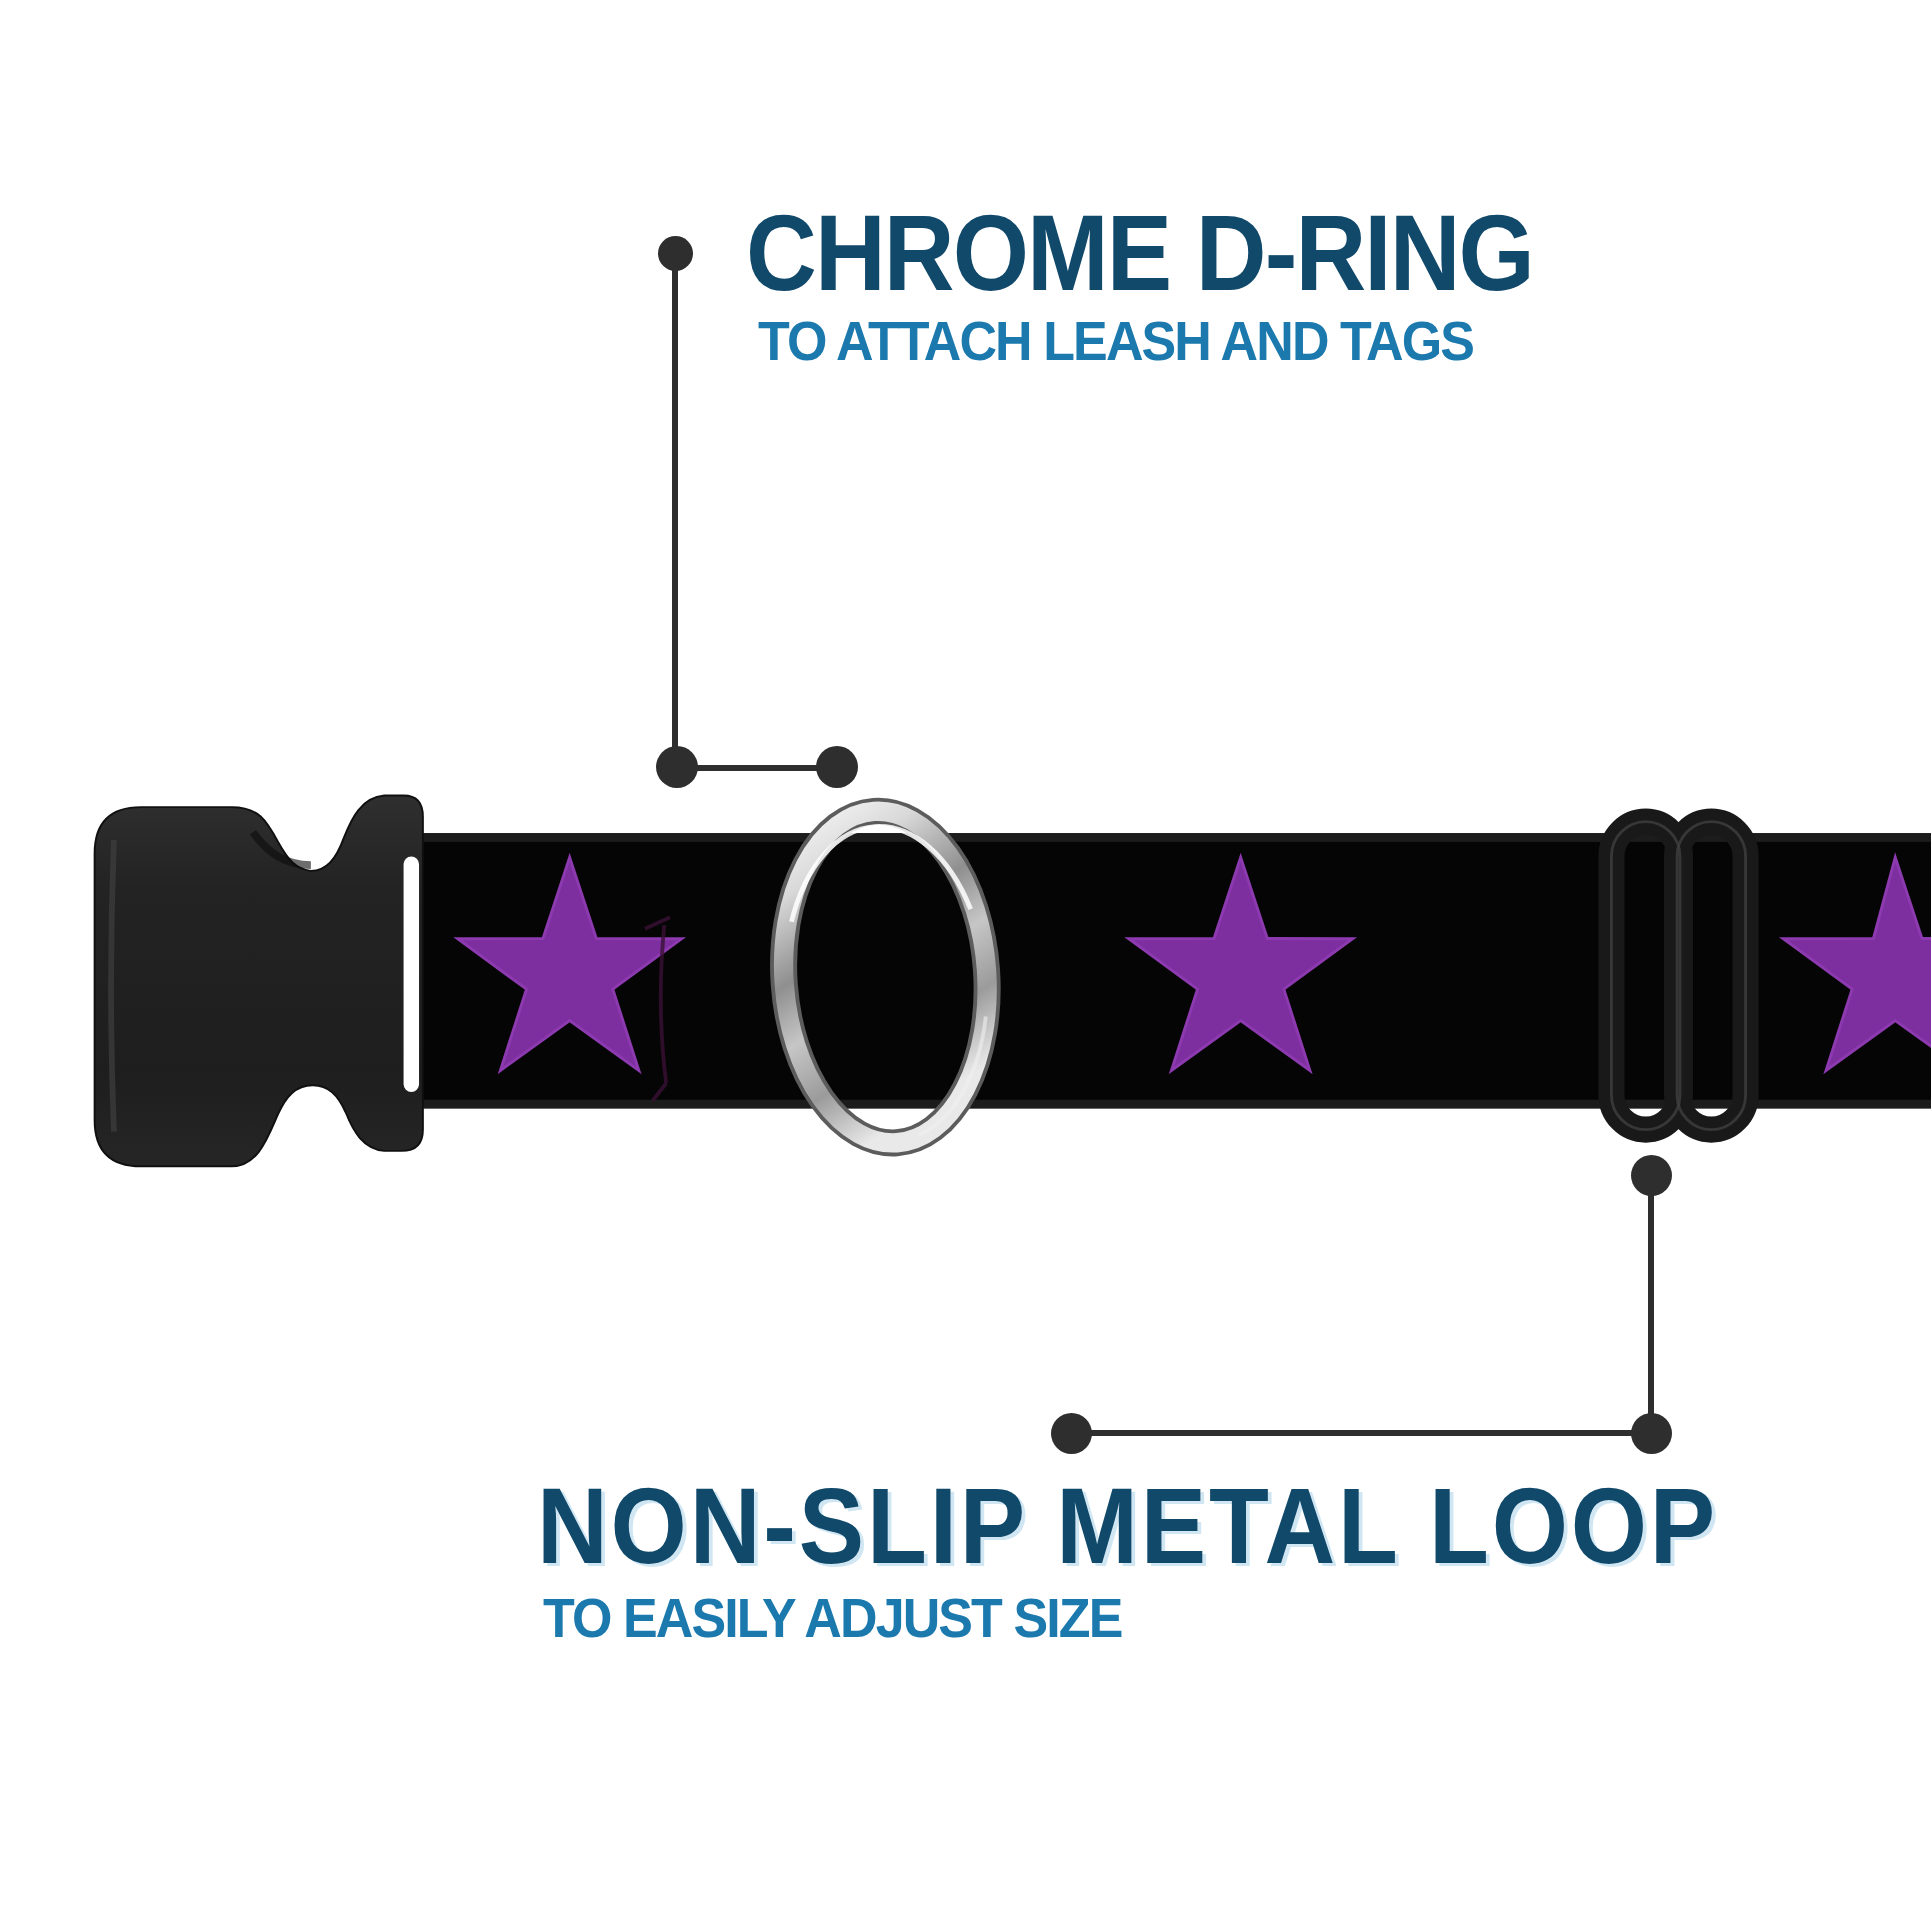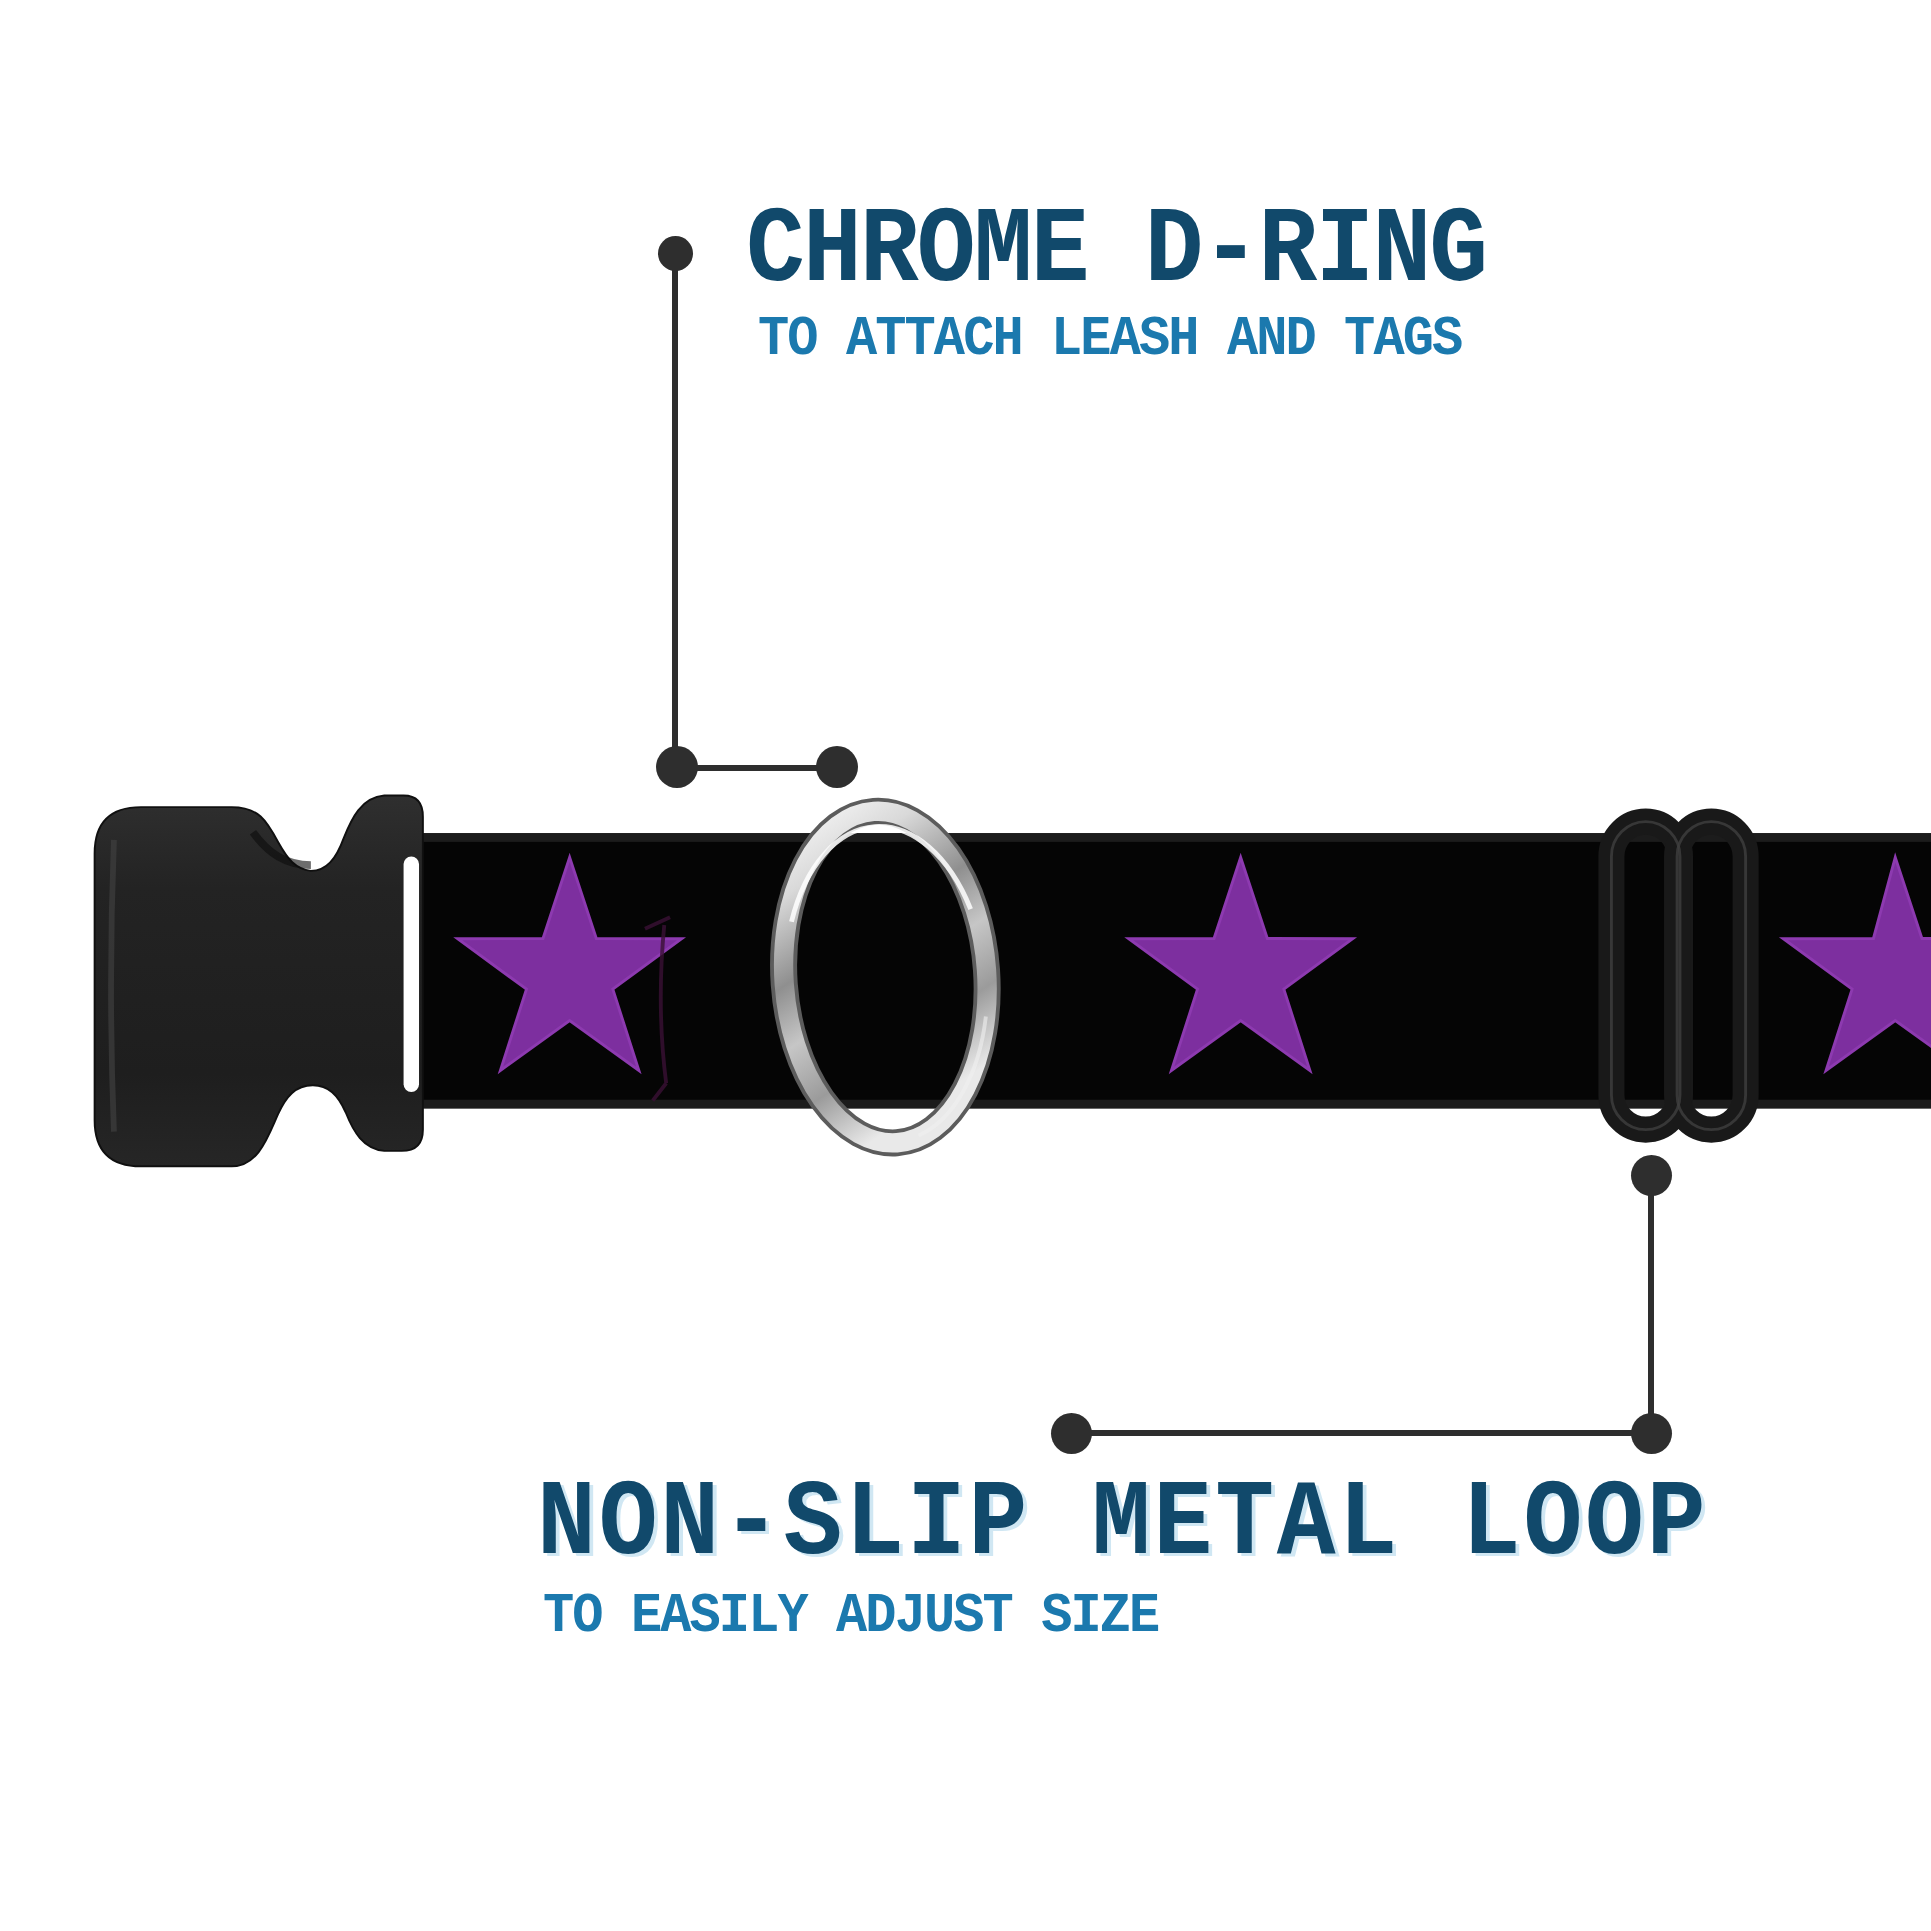--- a/index.html
+++ b/index.html
@@ -2,21 +2,21 @@
 <html style="--title-navy: #11496b; --subtitle-blue: #1b79ae; --callout: #2e2e2e; --star-purple: #7d2f9f; --star-edge: #8d3ab0; --strap-black: #050505; --strap-edge: #1c1c1c; --buckle-dark: #242424; --slider-dark: #191919; --chrome-light: #f4f4f4; --chrome-mid: #a8a8a8; --chrome-dark: #636363;"><head>
 <meta charset="utf-8">
 <style>
   html, body { margin: 0; padding: 0; background: #ffffff; }
   #canvas {
     position: relative;
     width: 1931px;
     height: 1931px;
     background: #ffffff;
     overflow: hidden;
-    font-family: Liberation Mono, monospace;
+    font-family: Liberation Sans, sans-serif;
   }
   .callout-dot {
     position: absolute;
     background: var(--callout, #2e2e2e);
     border-radius: 50%;
   }
   .callout-line {
     position: absolute;
     background: var(--callout, #2e2e2e);
   }

